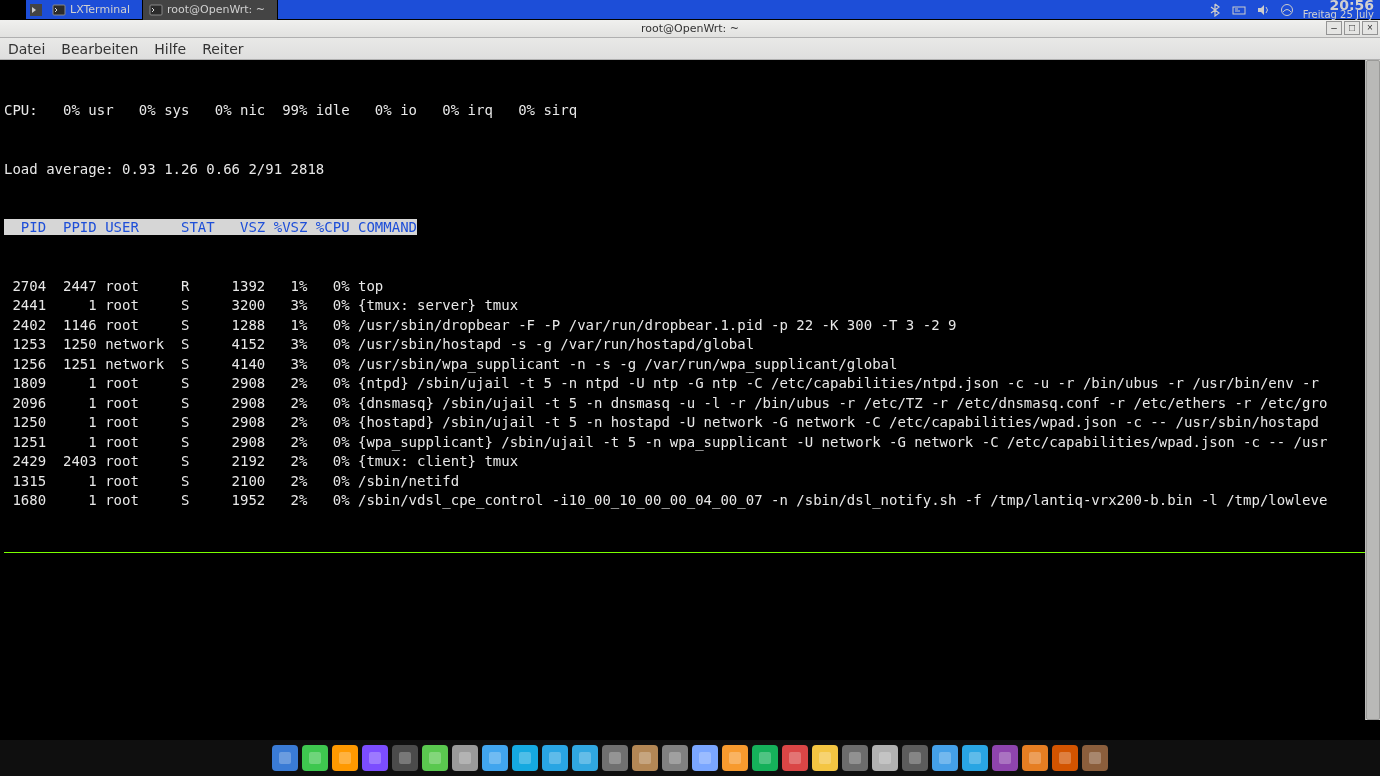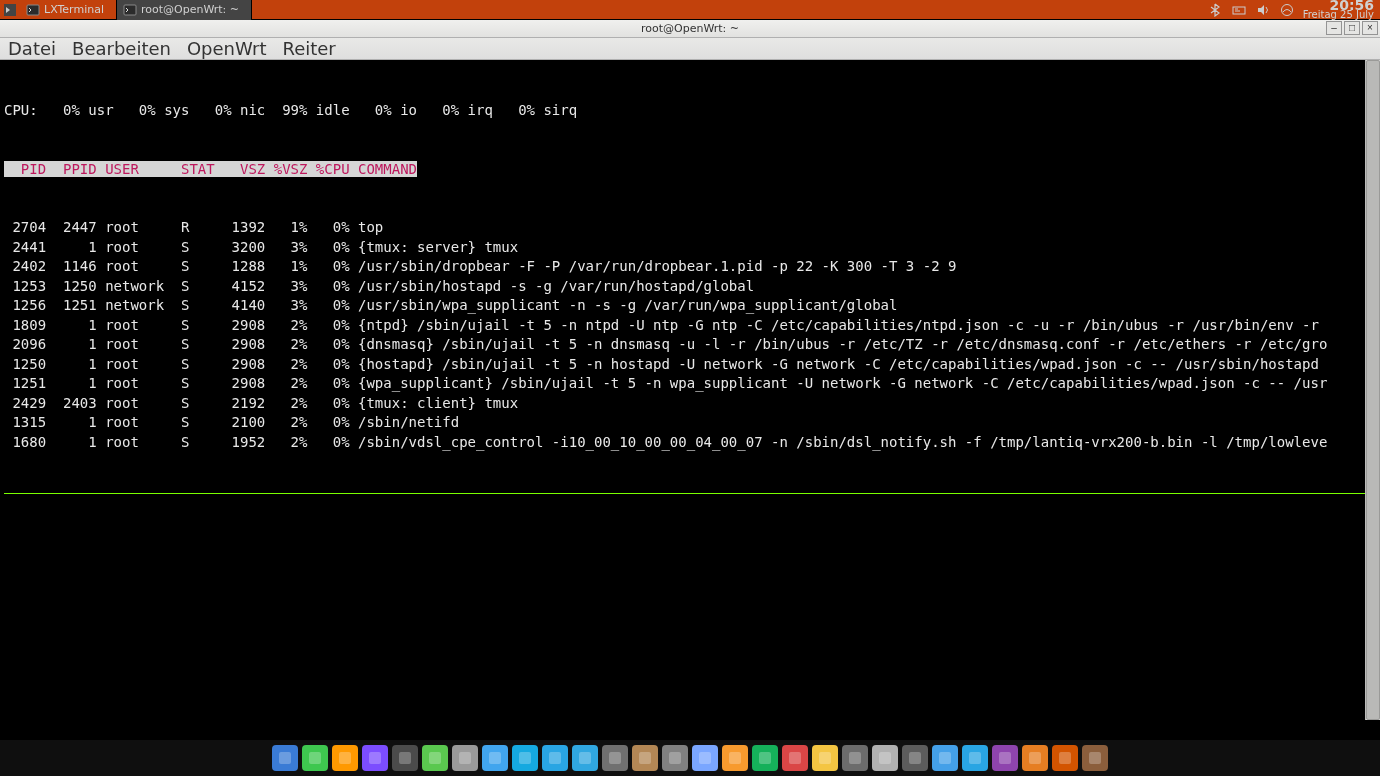--- a/index.html
+++ b/index.html
@@ -7,28 +7,29 @@
     width: 1380px;
     height: 776px;
     background: #000;
     font-family: "DejaVu Sans Mono", monospace;
     font-size: 13px;
     overflow: hidden;
     position: relative;
   }
   .taskbar-top {
     height: 20px;
-    background: #c2410c;
+    background: #1d4ed8;
     display: flex;
     align-items: center;
     color: #d0d0d0;
     font-family: "DejaVu Sans", sans-serif;
     font-size: 11px;
     position: relative;
     border-bottom: 1px solid #000;
+    margin-left: 26px;
   }
   .taskbar-left { display: flex; align-items: center; }
   .app-menu { width: 20px; height: 20px; display:flex;align-items:center;justify-content:center; }
   .task-tab {
     padding: 2px 12px 2px 6px;
     display: flex;
     align-items: center;
     gap: 4px;
     border-right: 1px solid #000;
     height: 20px;
@@ -80,21 +81,21 @@
     font-family: sans-serif;
     cursor: pointer;
   }
   .menubar {
     height: 22px;
     background: linear-gradient(#e9e9e7,#dedede);
     border-bottom: 1px solid #b0b0b0;
     display: flex;
     align-items: center;
     font-family: "DejaVu Sans", sans-serif;
-    font-size: 18px;
+    font-size: 14px;
     color: #333;
     padding-left: 8px;
     gap: 16px;
   }
   .menu-item { cursor: pointer; }
   .terminal {
     flex: 1;
     background: #000;
     color: #e8e8e8;
     padding: 2px 4px 2px 4px;
@@ -114,21 +115,21 @@
     border-left:1px solid #bcbcba;
   }
   .scrollbar-thumb {
     position: absolute;
     top: 0; left: 0; right: 0;
     height: 100%;
     background: #b9b9b7;
     border:1px solid #9a9a98;
     border-radius:2px;
   }
-  .hdr-line .hdr { background: #d6d6d6; color: #be185d; }
+  .hdr-line .hdr { background: #d6d6d6; color: #1d4ed8; }
   .sep-line {
     color: #7aff00;
     height: 1px;
     background: #7aff00;
     margin: 2px 0 4px 0;
   }
   .bottom-taskbar {
     position: absolute;
     bottom: 0; left: 0; right: 0;
     height: 36px;
@@ -212,26 +213,27 @@
     <span>root@OpenWrt: ~</span>
     <div class="win-buttons">
       <div class="win-btn">‒</div>
       <div class="win-btn">□</div>
       <div class="win-btn">×</div>
     </div>
   </div>
   <div class="menubar">
     <span class="menu-item">Datei</span>
     <span class="menu-item">Bearbeiten</span>
-    <span class="menu-item">OpenWrt</span>
+    <span class="menu-item">Hilfe</span>
     <span class="menu-item">Reiter</span>
   </div>
 
   <div class="terminal">
     <span class="row">CPU:   0% usr   0% sys   0% nic  99% idle   0% io   0% irq   0% sirq</span>
+    <span class="row">Load average: 0.93 1.26 0.66 2/91 2818</span>
     <span class="row hdr-line"><span class="hdr">  PID  PPID USER     STAT   VSZ %VSZ %CPU COMMAND</span></span>
     <div id="plist"><span class="row"> 2704  2447 root     R     1392   1%   0% top</span><span class="row"> 2441     1 root     S     3200   3%   0% {tmux: server} tmux</span><span class="row"> 2402  1146 root     S     1288   1%   0% /usr/sbin/dropbear -F -P /var/run/dropbear.1.pid -p 22 -K 300 -T 3 -2 9</span><span class="row"> 1253  1250 network  S     4152   3%   0% /usr/sbin/hostapd -s -g /var/run/hostapd/global</span><span class="row"> 1256  1251 network  S     4140   3%   0% /usr/sbin/wpa_supplicant -n -s -g /var/run/wpa_supplicant/global</span><span class="row"> 1809     1 root     S     2908   2%   0% {ntpd} /sbin/ujail -t 5 -n ntpd -U ntp -G ntp -C /etc/capabilities/ntpd.json -c -u -r /bin/ubus -r /usr/bin/env -r</span><span class="row"> 2096     1 root     S     2908   2%   0% {dnsmasq} /sbin/ujail -t 5 -n dnsmasq -u -l -r /bin/ubus -r /etc/TZ -r /etc/dnsmasq.conf -r /etc/ethers -r /etc/gro</span><span class="row"> 1250     1 root     S     2908   2%   0% {hostapd} /sbin/ujail -t 5 -n hostapd -U network -G network -C /etc/capabilities/wpad.json -c -- /usr/sbin/hostapd</span><span class="row"> 1251     1 root     S     2908   2%   0% {wpa_supplicant} /sbin/ujail -t 5 -n wpa_supplicant -U network -G network -C /etc/capabilities/wpad.json -c -- /usr</span><span class="row"> 2429  2403 root     S     2192   2%   0% {tmux: client} tmux</span><span class="row"> 1315     1 root     S     2100   2%   0% /sbin/netifd</span><span class="row"> 1680     1 root     S     1952   2%   0% /sbin/vdsl_cpe_control -i10_00_10_00_00_04_00_07 -n /sbin/dsl_notify.sh -f /tmp/lantiq-vrx200-b.bin -l /tmp/lowleve</span></div>
     <div class="sep-line"></div>
     <div id="bpane"><span class="row">&nbsp;</span></div>
     
   </div>
   <div class="scrollbar-gutter">
     <div class="scrollbar-thumb"></div>
   </div>
 </div>

